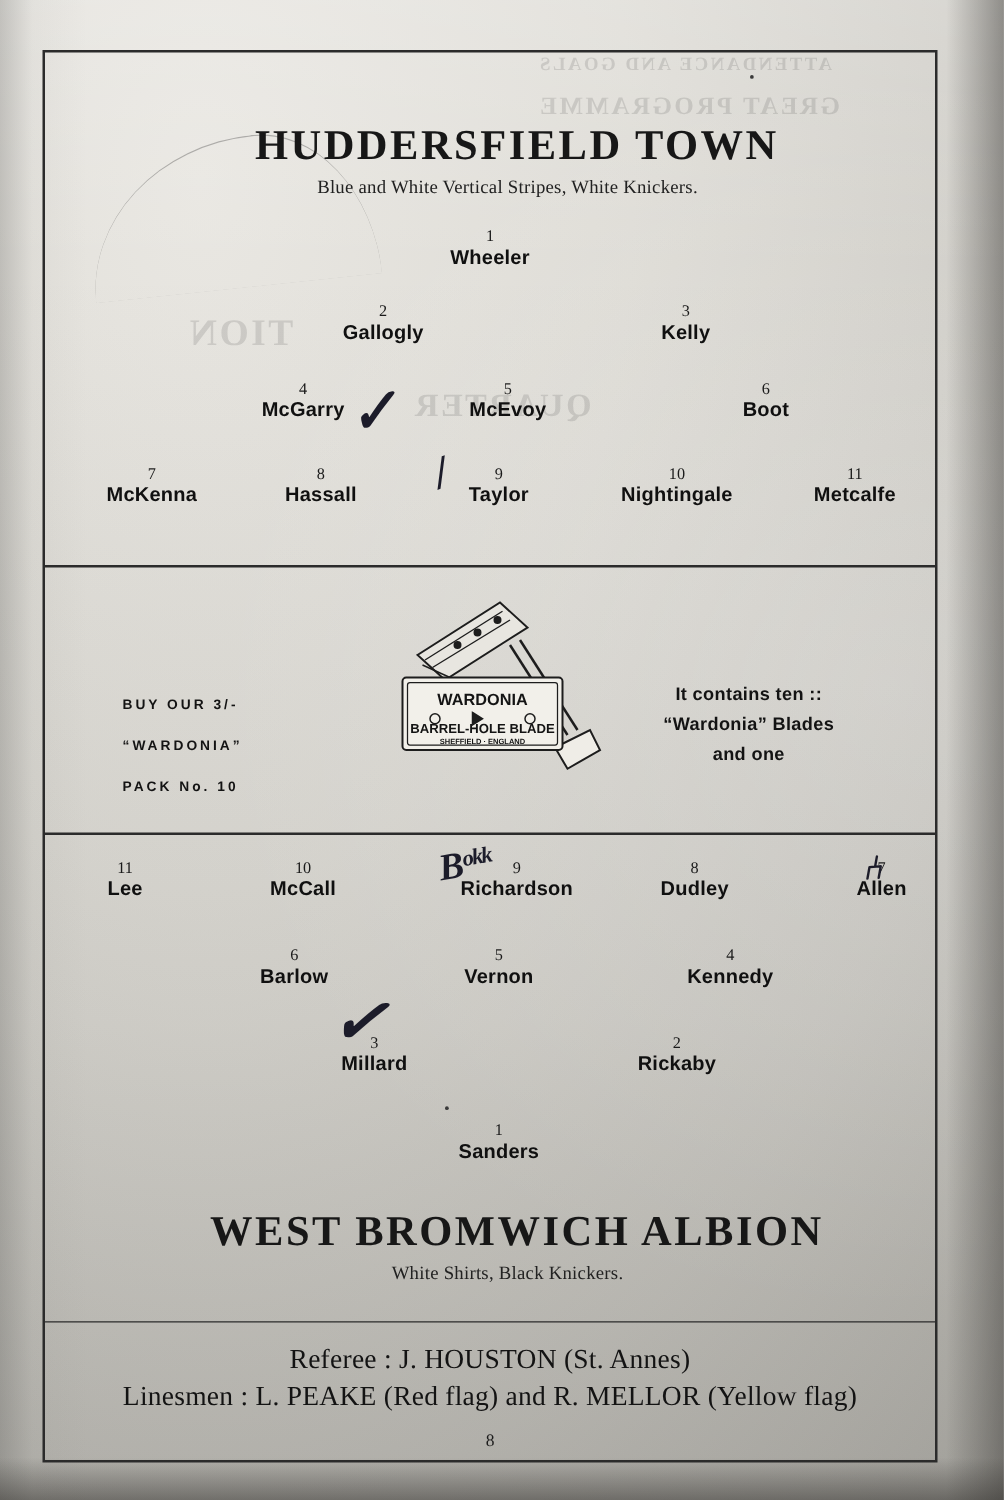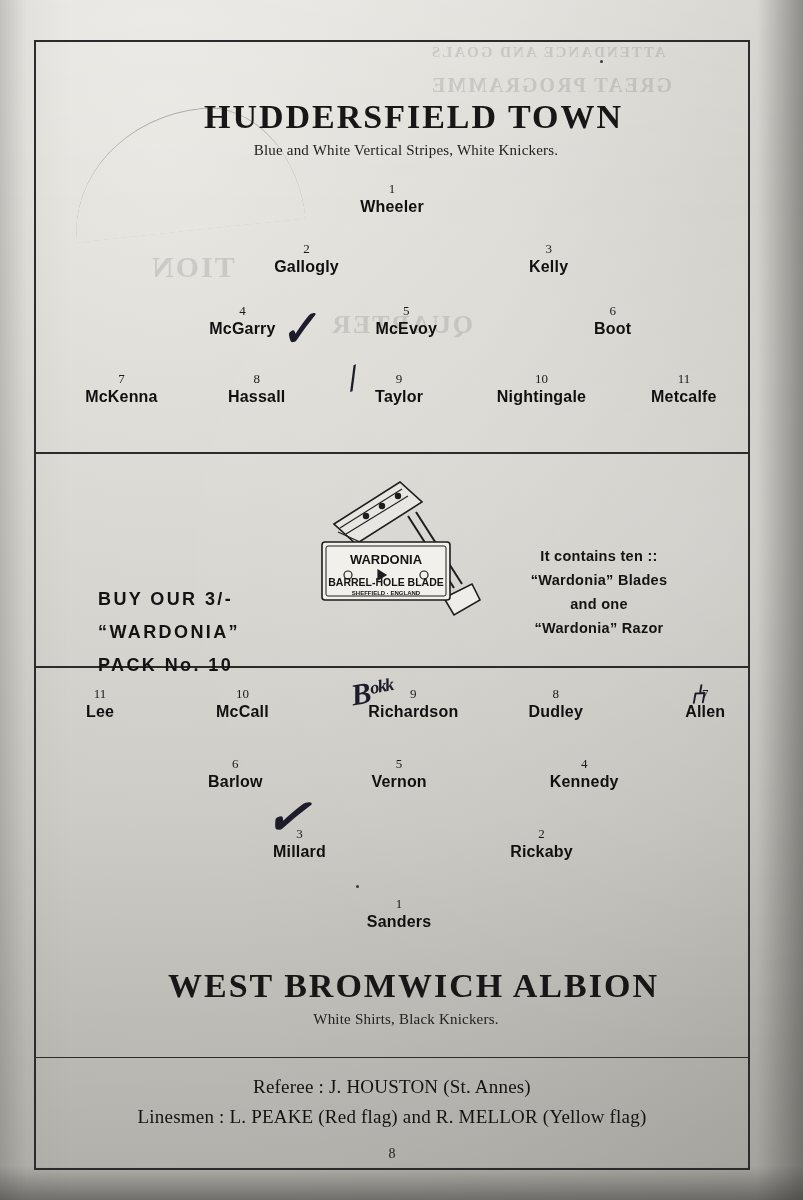--- a/index.html
+++ b/index.html
@@ -137,25 +137,24 @@
     top: 412px;
     width: 100%;
     height: 210px;
   }
   .ad-left {
     position: absolute;
     left: 62px;
     top: 94px;
     font-family: "Liberation Sans", sans-serif;
     font-weight: 700;
-    font-size: 18px;
+    font-size: 11px;
     letter-spacing: 2.4px;
     line-height: 33px;
     color: #131313;
-    margin-top: 35px;
   }
   .ad-right {
     position: absolute;
     right: 24px;
     top: 90px;
     width: 250px;
     text-align: center;
     font-family: "Liberation Sans", sans-serif;
     font-weight: 700;
     font-size: 14.5px;
@@ -174,21 +173,21 @@
   
   #officials {
     position: absolute;
     left: 0;
     top: 1030px;
     width: 100%;
     text-align: center;
   }
   #officials .line {
     font-family: "Liberation Serif", serif;
-    font-size: 19px;
+    font-size: 22px;
     color: #131313;
     line-height: 30px;
     letter-spacing: 0.2px;
   }
   #page-number {
     position: absolute;
     left: 0;
     bottom: 6px;
     width: 100%;
     text-align: center;
@@ -375,21 +374,20 @@
             <circle cx="120" cy="103" r="4"></circle>
             <path d="M74 98 l8 5 l-8 5 z" fill="#1d1d1d"></path>
           </g>
         </svg>
       </div>
 
       <div class="ad-right">
         <div>It contains ten    ::</div>
         <div>“Wardonia” Blades</div>
         <div>and one</div>
-        <div>“Wardonia” Razor</div>
       </div>
     </div>
 
     <div id="away-lineup">
         <div class="row" style="position: absolute; left: 0px; top: 645px; width: 100%;">
           <div class="player" style="left: 9%;">
             <span class="num">11</span>
             <span class="nm">Lee</span>
           </div>
           <div class="player" style="left: 29%;">

